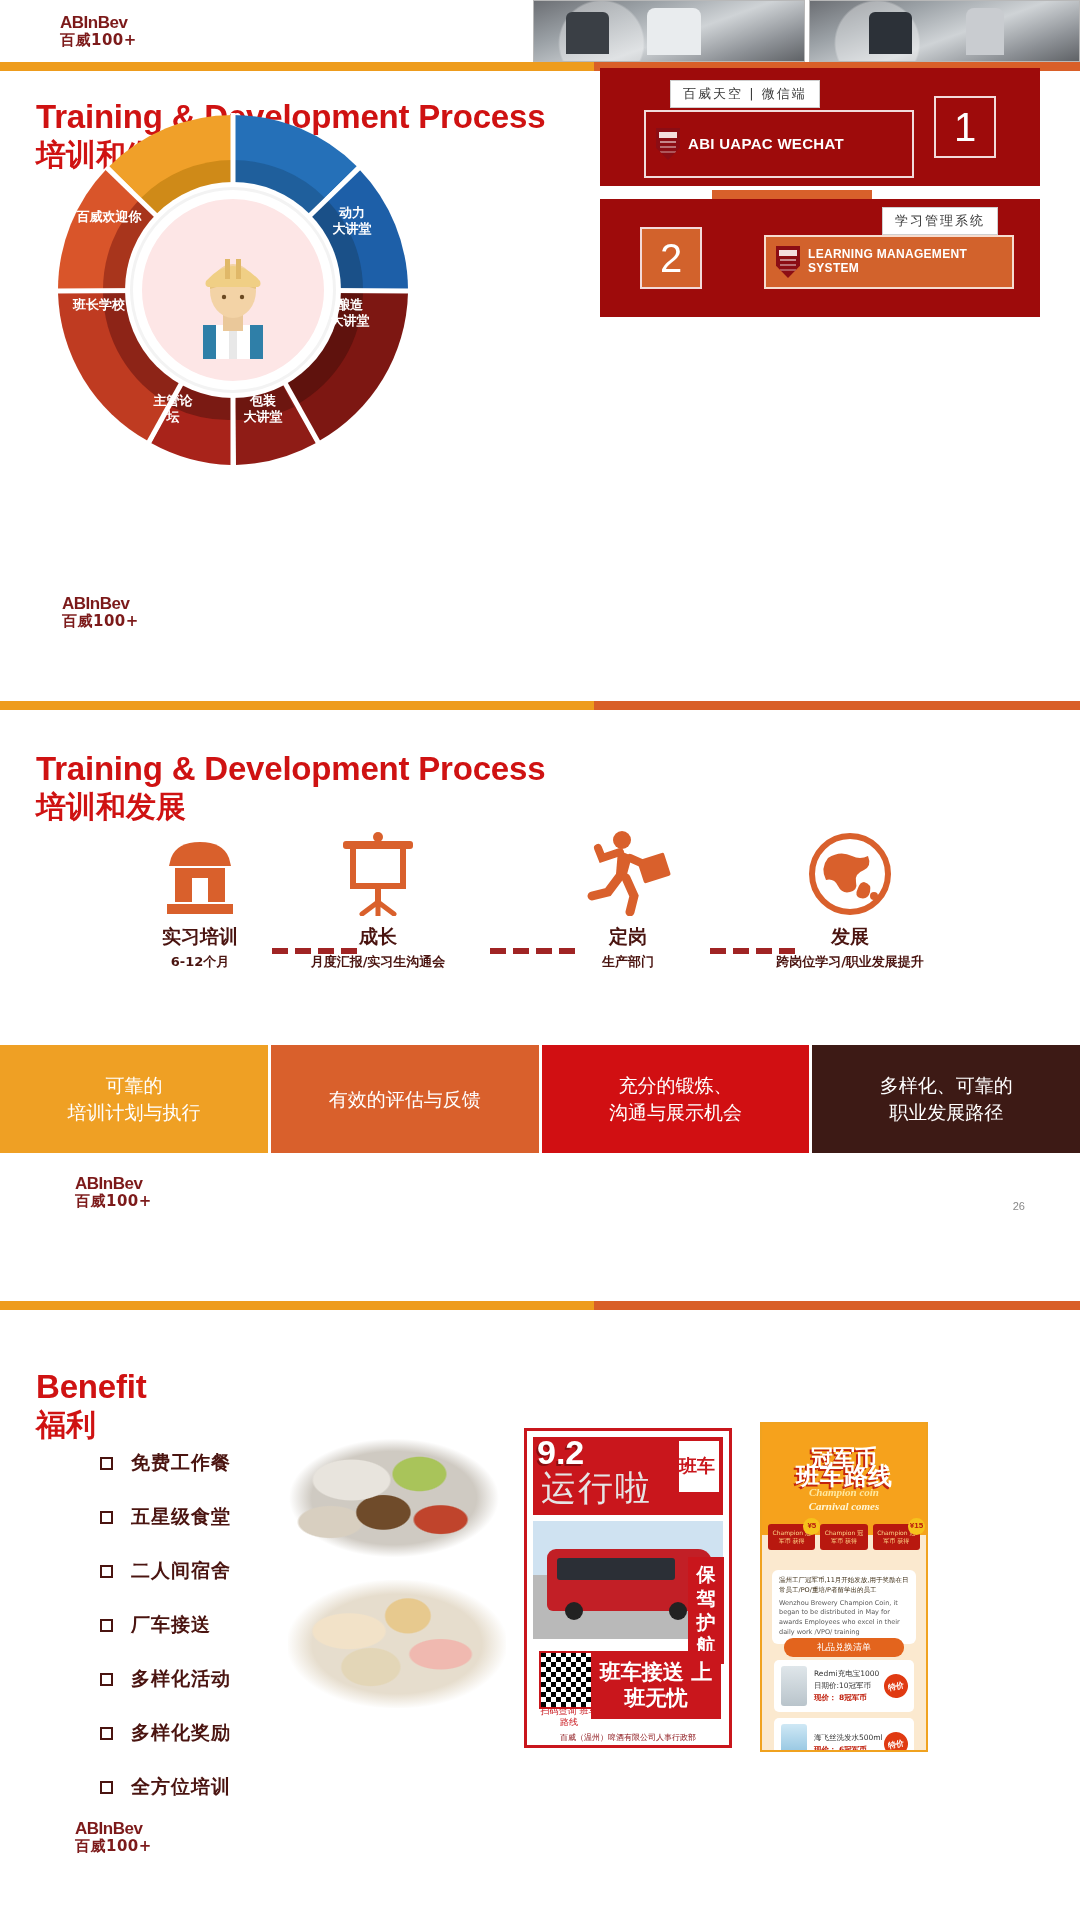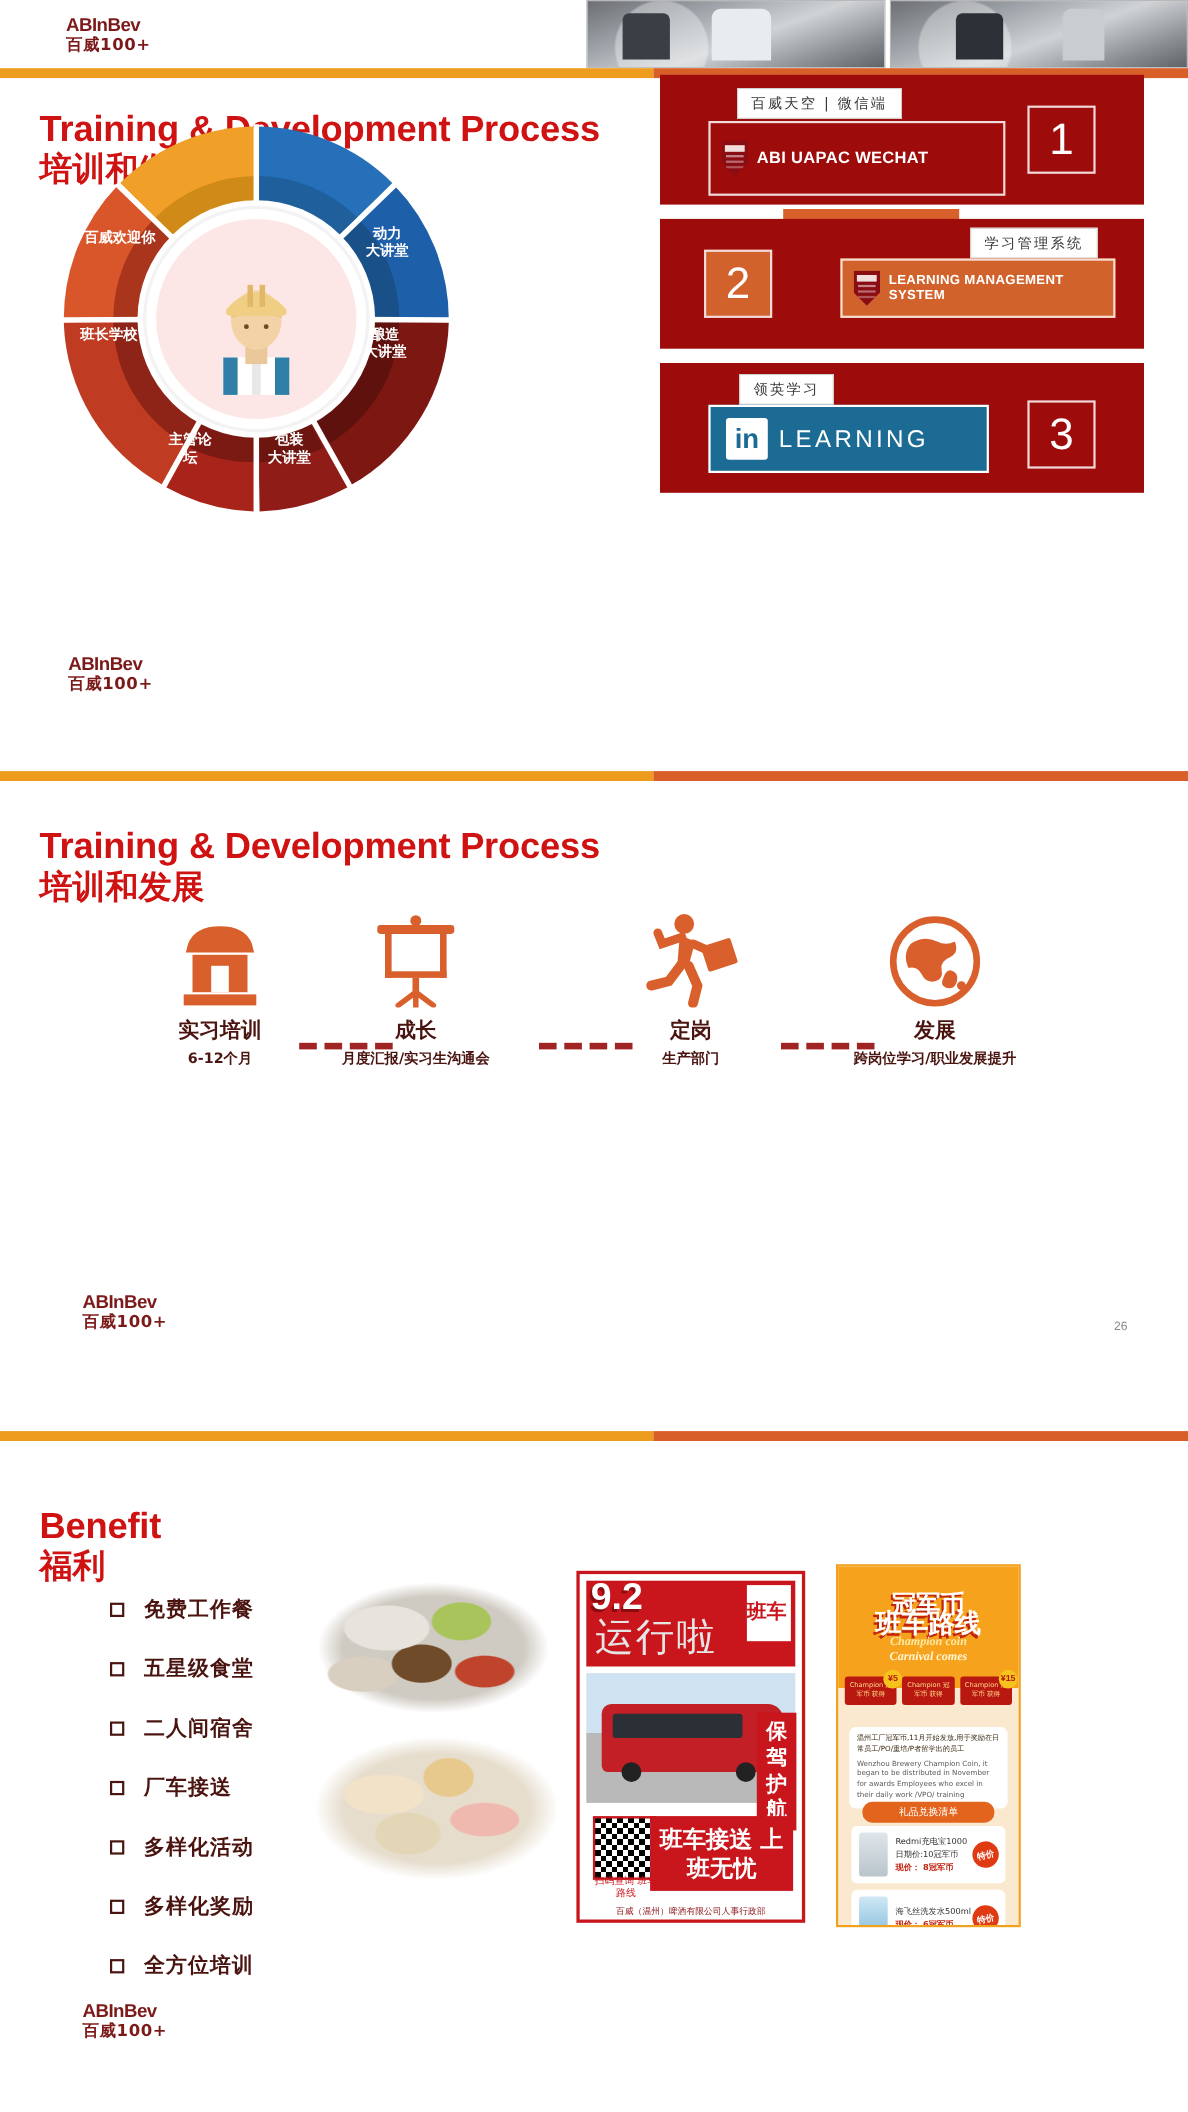--- a/index.html
+++ b/index.html
@@ -400,28 +400,20 @@
 
       <div class="res-card two" style="height:118px;">
         <div class="num n2" style="left:40px;top:28px;">2</div>
         <div class="tag" style="right:42px;top:8px;">学习管理系统</div>
         <div class="box3d" style="right:26px;top:36px;width:250px;height:54px;background:#d2622c;border-color:#f6ddd0;">
           <div class="shield"></div>
           <div class="blabel" style="font-size:12px;">LEARNING MANAGEMENT SYSTEM</div>
         </div>
       </div>
 
-      <div class="res-card" style="height:118px;">
-        <div class="tag" style="left:72px;top:10px;">领英学习</div>
-        <div class="li-box" style="left:44px;top:38px;width:255px;height:62px;">
-          <div class="li-in">in</div>
-          <div class="li-word">LEARNING</div>
-        </div>
-        <div class="num n3" style="right:44px;top:34px;">3</div>
-      </div>
     </div>
 
     <div class="slide-divider" style="position:absolute;bottom:0;left:0;">
       <div class="seg seg-amber"></div>
       <div class="seg seg-orange"></div>
 
     </div>
   </div>
 
   <div class="slide" id="slide2">
@@ -506,20 +498,29 @@
             <path d="M20 26 q12 -8 24 -2 q8 4 16 0 q4 10 -4 14 q-10 4 -8 12 q2 8 -6 10 q-8 2 -12 -6 q-4 -8 -12 -6 q-6 -12 2 -22 z" fill="#d9602c"></path>
             <path d="M56 50 q8 2 6 10 q-2 8 -10 6 q-6 -2 -2 -10 q2 -6 6 -6 z" fill="#d9602c"></path>
             <circle cx="66" cy="64" r="4" fill="#d9602c"></circle>
           </svg>
         </div>
         <div class="flow-title">发展</div>
         <div class="flow-sub">跨岗位学习/职业发展提升</div>
       </div>
     </div>
 
+    <div class="bars" style="top:335px;">
+      <div class="bar b1">可靠的
+培训计划与执行</div>
+      <div class="bar b2">有效的评估与反馈</div>
+      <div class="bar b3">充分的锻炼、
+沟通与展示机会</div>
+      <div class="bar b4">多样化、可靠的
+职业发展路径</div>
+    </div>
 
     <div class="logo s2-logo" style="top:465px;">
       <div class="l1">ABInBev</div>
       <div class="l2">百威100+</div>
     </div>
 
     <div class="pagenum" style="top:490px;">26</div>
 
     <div class="slide-divider" style="position:absolute;bottom:0;left:0;">
       <div class="seg seg-amber"></div>
@@ -605,21 +606,21 @@
         </div>
         <div class="pc-chip">
           <span>Champion
 冠军币 获得</span>
           <span class="pc-badge">¥15</span>
         </div>
       </div>
 
       <div class="pc-note">
         <div>温州工厂冠军币,11月开始发放,用于奖励在日常员工/PO/重培/P者留学出的员工</div>
-        <div style="margin-top:3px;color:#5a5a5a;">Wenzhou Brewery Champion Coin, it began to be distributed in November for awards Employees who excel in their daily work /VPO/ training</div>
+        <div style="margin-top:3px;color:#5a5a5a;">Wenzhou Brewery Champion Coin, it began to be distributed in May for awards Employees who excel in their daily work /VPO/ training</div>
       </div>
 
       <div class="pc-bar">礼品兑换清单</div>
 
       <div class="pc-item" style="top:236px;">
         <span class="pc-thumb"></span>
         <span class="pc-itxt">
           <span>Redmi充电宝1000</span><br>
           <span>日期价:10冠军币</span><br>
           <b>现价： 8冠军币</b>

